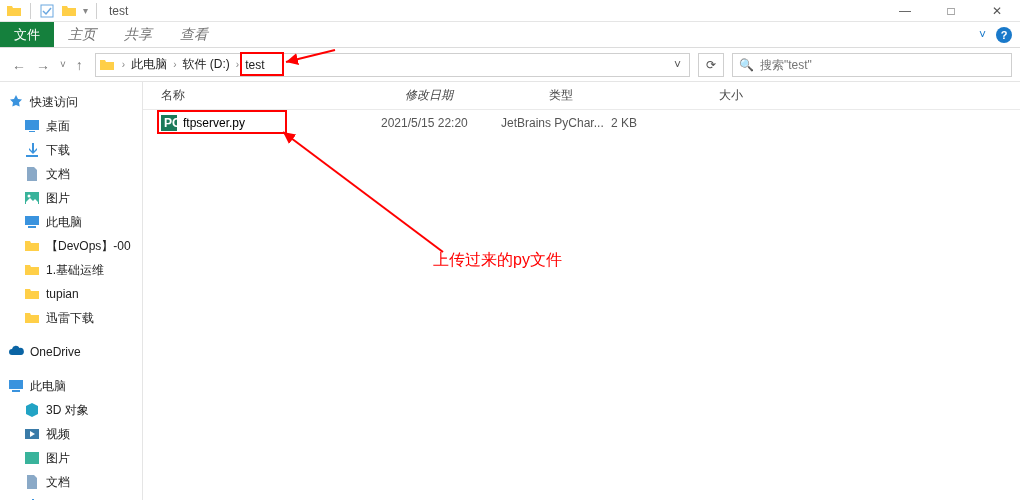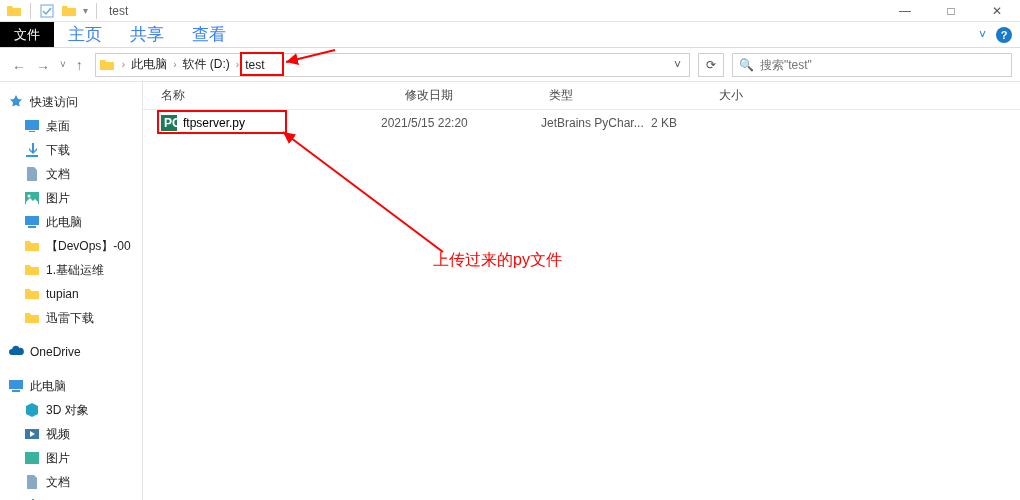--- a/index.html
+++ b/index.html
@@ -8,22 +8,22 @@
 
 .titlebar { height: 22px; display: flex; align-items: center; background: #fff; border-bottom: 1px solid #e5e5e5; }
 .titlebar .qat { display: flex; align-items: center; gap: 6px; padding: 0 6px; }
 .titlebar .sep { width:1px; height:16px; background:#d0d0d0; margin:0 2px;}
 .titlebar .title-text { color:#555; margin-left:4px; }
 .winbtns { margin-left:auto; display:flex; }
 .winbtns div { width:46px; height:22px; display:flex; align-items:center; justify-content:center; color:#555; }
 
 
 .ribbon { height: 26px; display:flex; align-items:stretch; border-bottom:1px solid #dcdcdc; }
-.ribbon .ftab { padding:8px 14px; display:flex; align-items:center; background:#000000; color:#fff; font-size:13px;text-align:right; }
-.ribbon .tab { padding:0 14px; display:flex; align-items:center; color:#3b82f6; font-size:17px; }
+.ribbon .ftab { padding:8px 14px; display:flex; align-items:center; background:#15803d; color:#fff; font-size:13px;text-align:right; }
+.ribbon .tab { padding:0 14px; display:flex; align-items:center; color:#737373; font-size:14px;font-style:italic; }
 .ribbon .rside { margin-left:auto; display:flex; align-items:center; padding-right:8px; gap:10px; color:#1979ca;}
 .help-circle { width:16px; height:16px; border-radius:50%; background:#1979ca; color:#fff; display:flex; align-items:center; justify-content:center; font-size:11px; font-weight:bold;}
 
 
 .navbar { height: 34px; display:flex; align-items:center; padding:4px 8px; gap:8px; border-bottom:1px solid #e5e5e5; }
 .navbtns { display:flex; align-items:center; gap:10px; color:#777; padding:0 4px;}
 .navbtns span { font-size:14px; }
 .addr { flex:1; height:24px; border:1px solid #cfcfcf; display:flex; align-items:center; padding:0 2px; }
 .addr .folder-ic { width:18px; height:18px; margin-right:4px; }
 .crumb { display:flex; align-items:center; height:100%; padding:0 4px; color:#222; }
@@ -39,28 +39,28 @@
 .sidebar { width:143px; border-right:1px solid #e5e5e5; overflow-y:auto; padding-top:8px; }
 .side-group { margin-bottom:10px; }
 .side-head { display:flex; align-items:center; gap:6px; padding:3px 8px; color:#222; font-size:13px;}
 .side-item { display:flex; align-items:center; gap:6px; padding:3px 8px 3px 24px; color:#222; }
 .ic { width:16px; height:18px; display:inline-flex; align-items:center; justify-content:center; flex-shrink:0;}
 .ic svg { width:16px; height:16px; }
 
 .content { flex:1; position:relative; }
 .cols { height:28px; display:flex; align-items:center; border-bottom:1px solid #eaeaea; color:#444; padding-left:18px;gap:24px;}
 .col-name { width:220px; }
-.col-date { width:120px; }
+.col-date { width:120px;font-style:italic; }
 .col-type { width:110px; }
 .col-size { width:60px; text-align:right; }
 .rows { padding-top:2px; }
 .row { height:22px; display:flex; align-items:center; padding-left:18px; }
 .cell-name { width:220px; display:flex; align-items:center; gap:6px; }
 .cell-date { width:120px; color:#555;}
-.cell-type { width:110px; color:#555;margin-left:40px;}
+.cell-type { width:110px; color:#555;}
 .cell-size { width:60px; text-align:left; color:#555;}
 
 
 .anno-box1 { position:absolute; border:2px solid #f00; pointer-events:none; }
 .anno-text { position:absolute; color:#f00; font-size:16px; pointer-events:none; }
 .anno-line { position:absolute; pointer-events:none; }
 
 
 .folder-svg { fill:#ffcf48; }
 </style>

